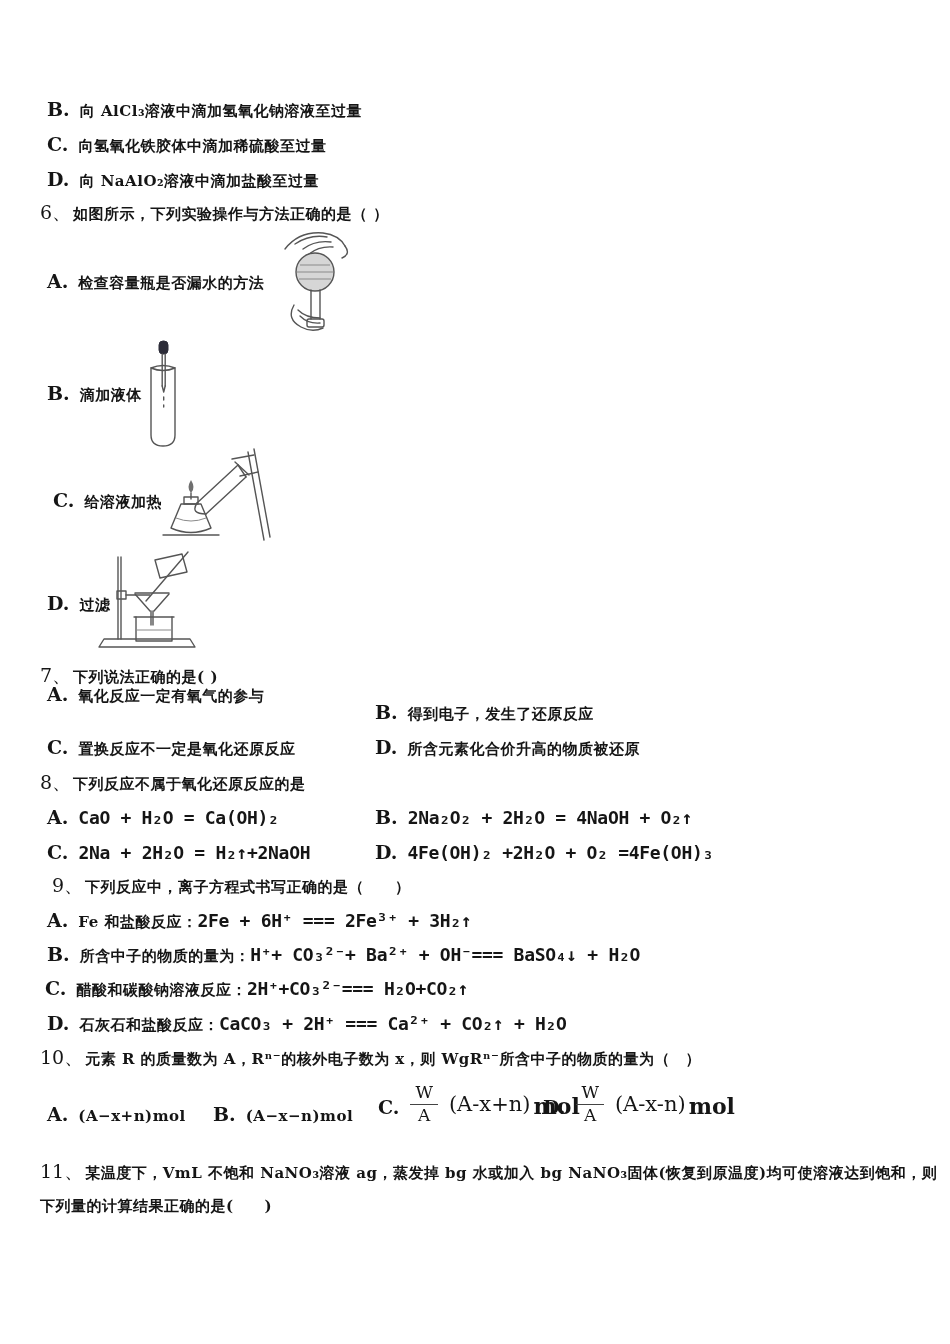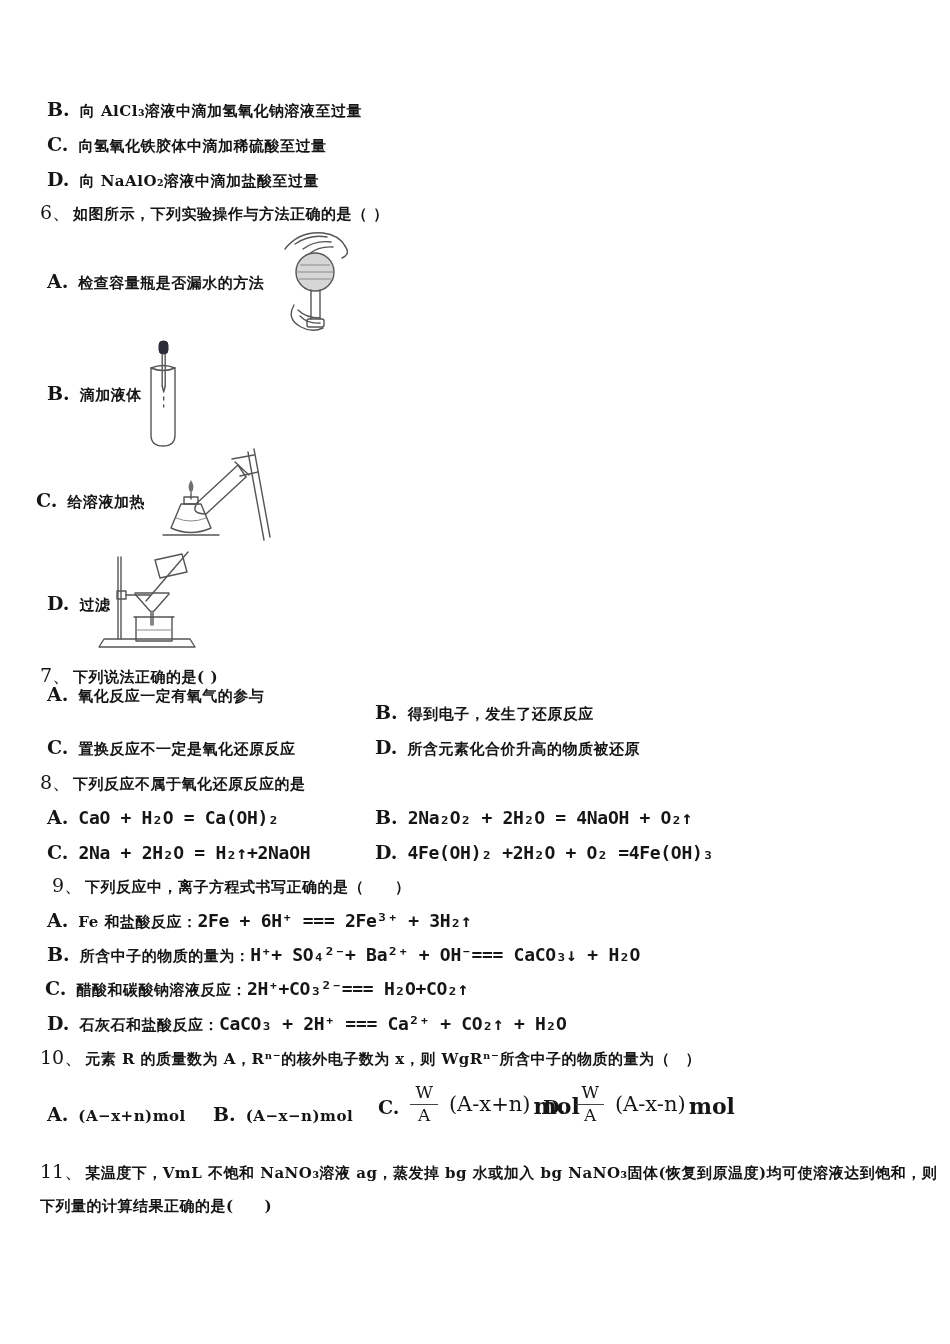--- a/index.html
+++ b/index.html
@@ -82,21 +82,21 @@
     <path class="sk" d="M26.2,47 L27.7,53 L29.2,47"></path>
     <line class="sk" x1="27.7" y1="58" x2="27.7" y2="61"></line>
     <line class="sk" x1="27.7" y1="66" x2="27.7" y2="68"></line>
 
     <path class="sk" d="M15,29 Q27,24 39,29"></path>
     <path class="sk" d="M15,29 Q27,34 39,29"></path>
     <path class="sk" d="M15,30 L15,96 Q15,107 27,107 Q39,107 39,96 L39,30"></path>
   </svg>
 </div>
 
-<div class="line" style="left:36px;top:489px">
+<div class="line" style="left:53px;top:489px">
   <span class="letter">C.</span><span class="cn">给溶液加热</span>
 </div>
 <div class="fig" style="left:150px;top:442px">
   <svg width="122" height="105" viewBox="0 0 122 105">
 
     <path class="sk" d="M47,61 Q40,72 56,72"></path>
     <path class="sk" d="M47,61 L88,23"></path>
     <path class="sk" d="M56,72 L96,35"></path>
     <path class="sk" d="M85,20 L99,33"></path>
     <path class="sk" d="M88,23 L96,35"></path>
@@ -173,21 +173,21 @@
   <span class="letter">D.</span><span class="fm">4Fe(OH)₂ +2H₂O + O₂ =4Fe(OH)₃</span>
 </div>
 
 <div class="line" style="left:52px;top:874px">
   <span class="qnum">9、</span><span class="cn">下列反应中，离子方程式书写正确的是（　　）</span>
 </div>
 <div class="line" style="left:47px;top:909px">
   <span class="letter">A.</span><span class="cn">Fe 和盐酸反应：</span><span class="fm">2Fe + 6H⁺ === 2Fe³⁺ + 3H₂↑</span>
 </div>
 <div class="line" style="left:47px;top:943px">
-  <span class="letter">B.</span><span class="cn">所含中子的物质的量为：</span><span class="fm">H⁺+ SO₄²⁻+ Ba²⁺ + OH⁻=== CaCO₃↓ + H₂O</span>
+  <span class="letter">B.</span><span class="cn">所含中子的物质的量为：</span><span class="fm">H⁺+ CO₃²⁻+ Ba²⁺ + OH⁻=== BaSO₄↓ + H₂O</span>
 </div>
 <div class="line" style="left:45px;top:977px">
   <span class="letter">C.</span><span class="cn">醋酸和碳酸钠溶液反应：</span><span class="fm">2H⁺+CO₃²⁻=== H₂O+CO₂↑</span>
 </div>
 <div class="line" style="left:47px;top:1012px">
   <span class="letter">D.</span><span class="cn">石灰石和盐酸反应：</span><span class="fm">CaCO₃ + 2H⁺ === Ca²⁺ + CO₂↑ + H₂O</span>
 </div>
 
 <div class="line" style="left:40px;top:1046px">
   <span class="qnum">10、</span><span class="cn">元素 R 的质量数为 A，Rⁿ⁻的核外电子数为 x，则 WgRⁿ⁻所含中子的物质的量为（　）</span>

